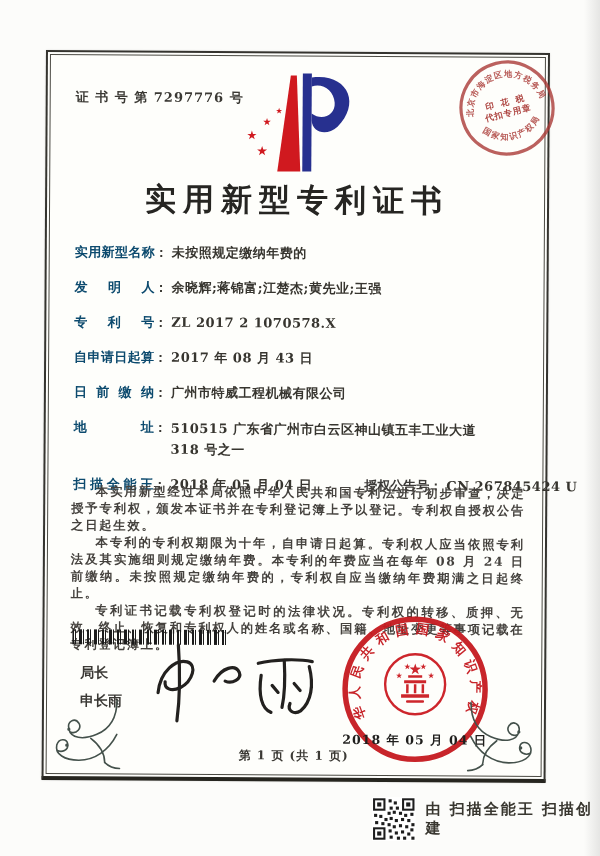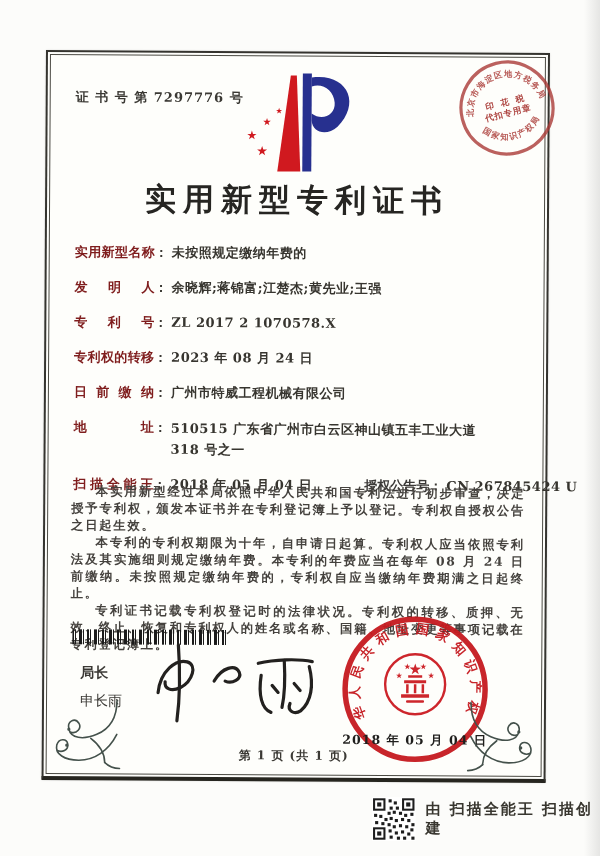--- a/index.html
+++ b/index.html
@@ -32,21 +32,21 @@
   .logo{position:absolute;left:50%;top:16px;transform:translateX(-50%);}
   .title{
     position:absolute;top:126px;left:0;width:100%;text-align:center;
     font-size:31px;font-weight:bold;letter-spacing:7px;color:#262522;
   }
   
   .fields{position:absolute;left:28px;top:190px;right:20px;font-size:13px;font-weight:bold;}
   .frow{margin-bottom:15px;line-height:20px;white-space:nowrap;}
   .flabel{
     display:inline-block;width:80px;text-align:justify;text-align-last:justify;
-    vertical-align:top;color:#7f1d1d;
+    vertical-align:top;color:#0c4a6e;
   }
   .fcolon{display:inline-block;vertical-align:top;margin-right:4px;color:#3b3934;}
   .fvalue{letter-spacing:.5px;color:#37352f;vertical-align:top;}
   .frow.addr .fvalue{display:inline-block;max-width:330px;white-space:normal;line-height:21px;}
   .frow.grant{display:flex;}
   .gpair2{margin-left:52px;white-space:nowrap;}
   
   .paras{
     position:absolute;left:26px;right:20px;top:430px;
     font-size:12.3px;line-height:17px;letter-spacing:1.8px;
@@ -56,21 +56,21 @@
   
   .barcode{
     position:absolute;left:28px;top:577px;width:154px;height:15px;
     background:repeating-linear-gradient(90deg,
       #1b1b1b 0 2px,transparent 2px 3px,
       #1b1b1b 3px 4px,transparent 4px 7px,
       #1b1b1b 7px 10px,transparent 10px 11px,
       #1b1b1b 11px 12px,transparent 12px 15px);
   }
   .director-title{position:absolute;left:36px;top:612px;font-size:14px;font-weight:bold;color:#3a3834;}
-  .director-name{position:absolute;left:36px;top:640px;font-size:14px;font-weight:normal;color:#3a3834;}
+  .director-name{position:absolute;left:36px;top:640px;font-size:14px;font-weight:bold;color:#3a3834;}
   .signature{position:absolute;left:98px;top:580px;}
   .seal{position:absolute;left:296px;top:560px;}
   .page-footer{
     position:absolute;left:0;width:100%;top:694px;text-align:center;
     font-size:12px;font-weight:bold;letter-spacing:1px;color:#3b3934;
   }
   .flourish{position:absolute;bottom:4px;}
   .flourish.fl-left{left:3px;}
   .flourish.fl-right{right:3px;transform:scaleX(-1);}
   
@@ -105,21 +105,21 @@
     <div class="frow">
       <span class="flabel">实用新型名称</span><span class="fcolon">：</span><span class="fvalue">未按照规定缴纳年费的</span>
     </div>
     <div class="frow">
       <span class="flabel">发明人</span><span class="fcolon">：</span><span class="fvalue">余晓辉;蒋锦富;江楚杰;黄先业;王强</span>
     </div>
     <div class="frow">
       <span class="flabel">专利号</span><span class="fcolon">：</span><span class="fvalue">ZL 2017 2 1070578.X</span>
     </div>
     <div class="frow">
-      <span class="flabel">专利权的转移</span><span class="fcolon">：</span><span class="fvalue">2023 年 08 月 24 日</span>
+      <span class="flabel">自申请日起算</span><span class="fcolon">：</span><span class="fvalue">2017 年 08 月 43 日</span>
     </div>
     <div class="frow">
       <span class="flabel">日前缴纳</span><span class="fcolon">：</span><span class="fvalue">广州市特威工程机械有限公司</span>
     </div>
     <div class="frow addr">
       <span class="flabel">地址</span><span class="fcolon">：</span><span class="fvalue">510515 广东省广州市白云区神山镇五丰工业大道 318 号之一</span>
     </div>
     <div class="frow grant">
       <span>
         <span class="flabel">扫描全能王</span><span class="fcolon">：</span><span class="fvalue">2018 年 05 月 04 日</span>

